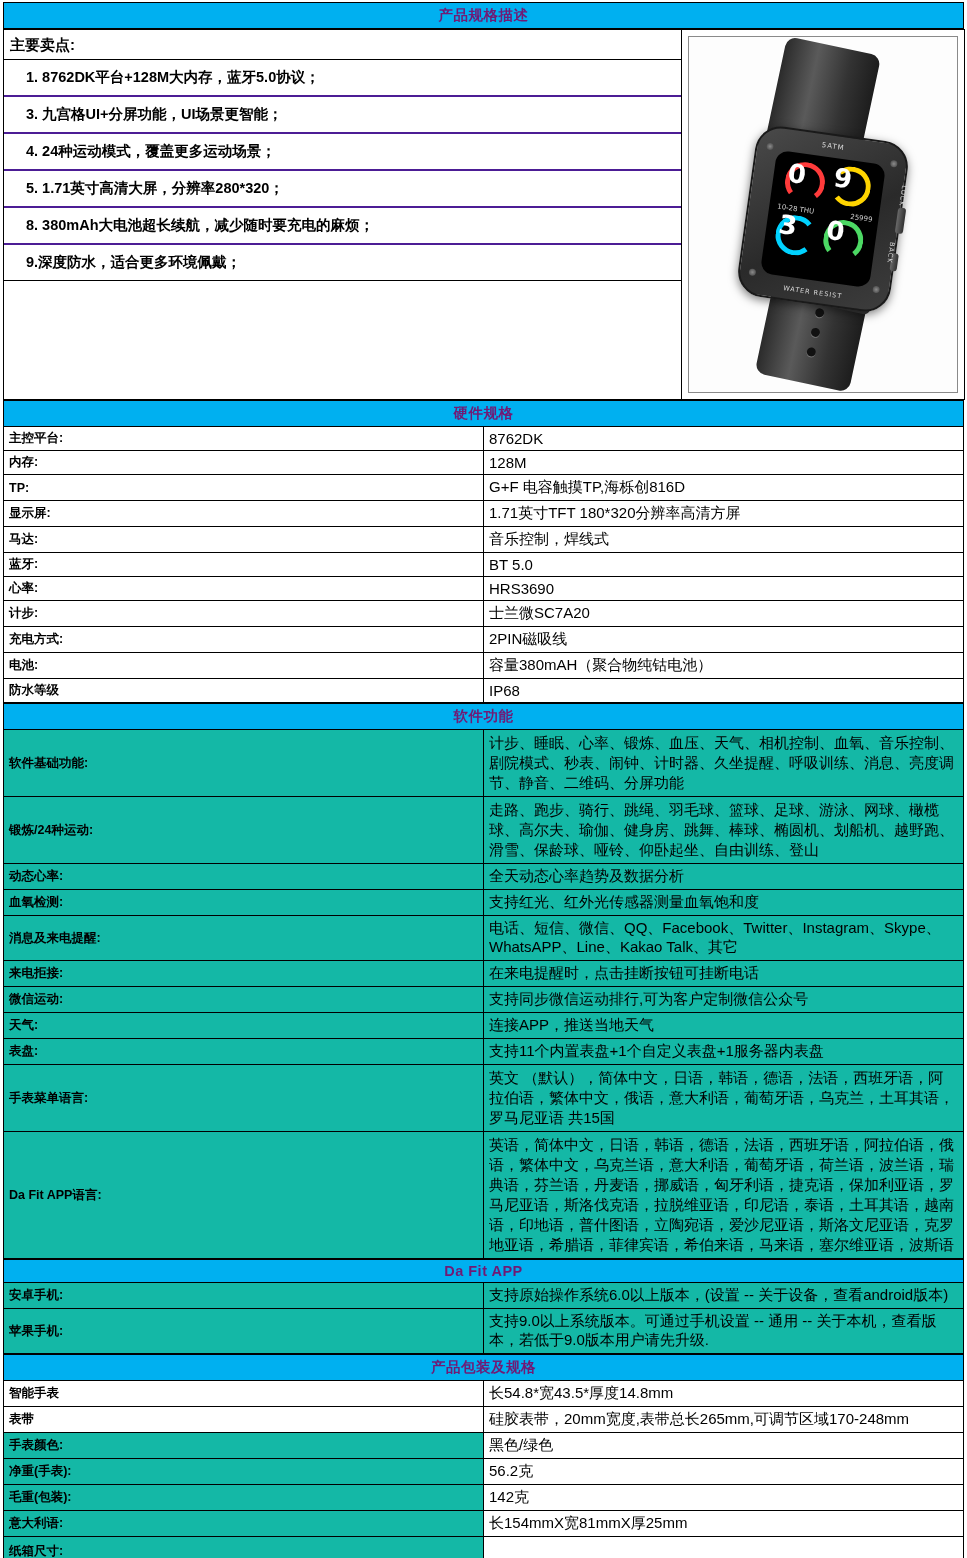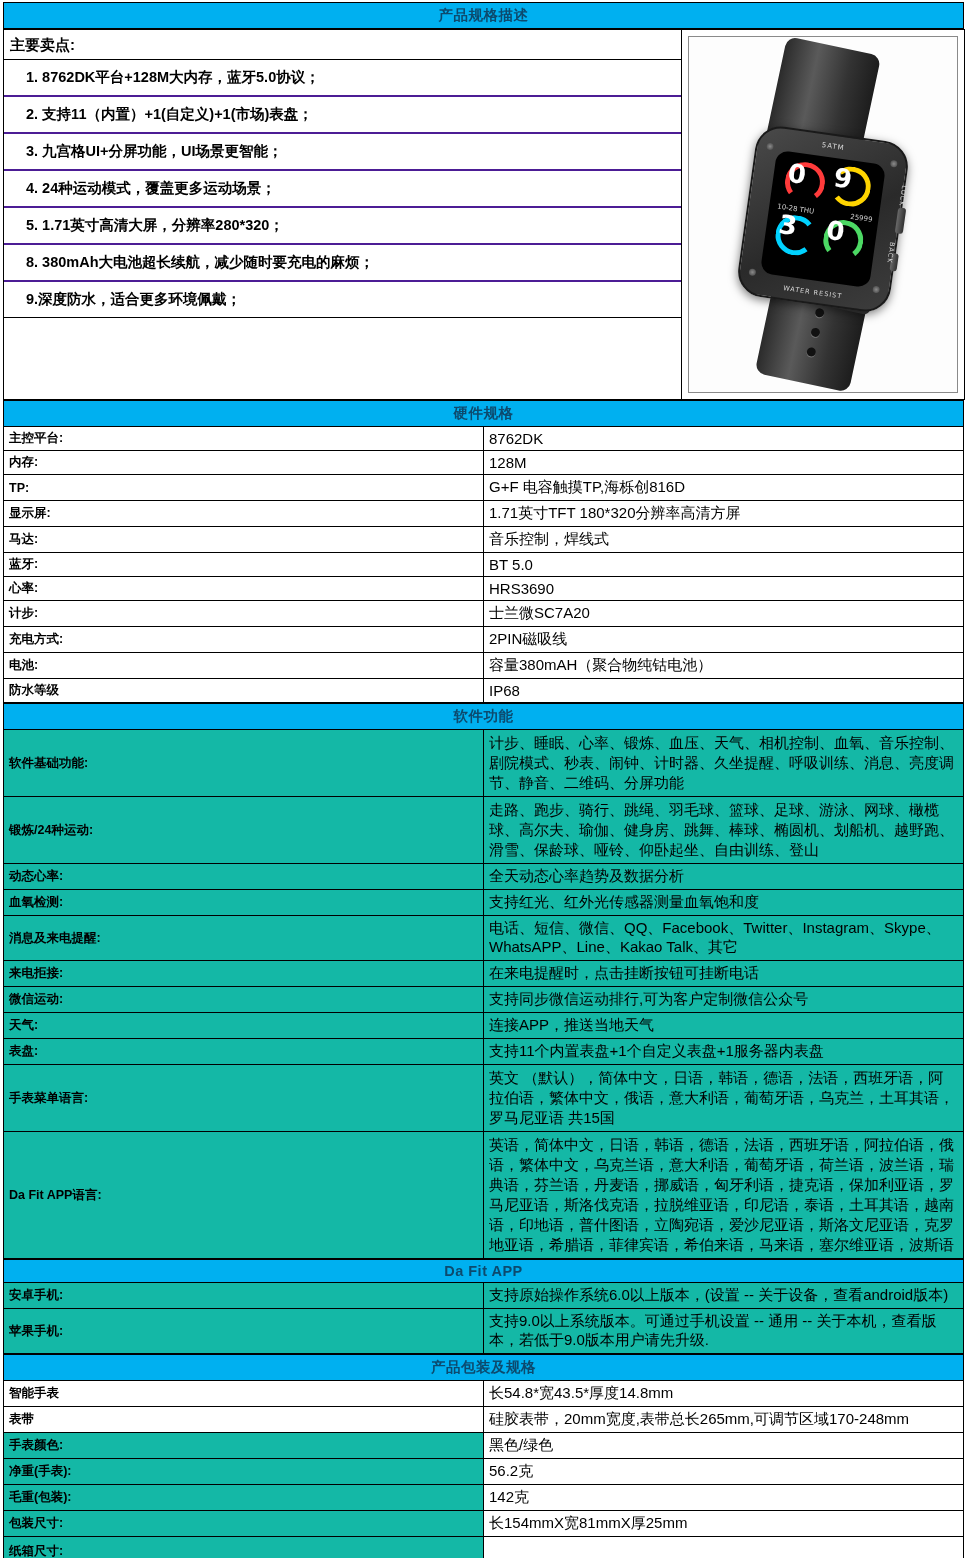--- a/index.html
+++ b/index.html
@@ -23,21 +23,21 @@
     width: 961px;
     table-layout: fixed;
   }
   table.spec td, table.spec th {
     border: 1px solid #000;
     vertical-align: middle;
     padding: 3px 5px;
   }
   .section-head {
     background: #00b0f0;
-    color: #0c4a6e;
+    color: #701a75;
     text-align: center;
     font-weight: bold;
     font-size: 14.5px;
     letter-spacing: 0.5px;
     padding: 4px 0;
   }
   .label-cell {
     width: 100px;
     font-weight: bold;
     font-size: 12.5px;
@@ -232,21 +232,20 @@
         <tr>
       <td class="section-head">产品规格描述</td>
     </tr>
   </tbody>
     </table>
 
   <div class="sell-wrap">
     <div class="sell-left">
       <div class="sell-title">主要卖点:</div>
       <div class="sell-item">1. 8762DK平台+128M大内存，蓝牙5.0协议；</div>
-      <div class="sell-item">2. 支持11（内置）+1(自定义)+1(市场)表盘；</div>
       <div class="sell-item">3. 九宫格UI+分屏功能，UI场景更智能；</div>
       <div class="sell-item">4. 24种运动模式，覆盖更多运动场景；</div>
       <div class="sell-item">5. 1.71英寸高清大屏，分辨率280*320；</div>
       <div class="sell-item">8. 380mAh大电池超长续航，减少随时要充电的麻烦；</div>
       <div class="sell-item">9.深度防水，适合更多环境佩戴；</div>
     </div>
     <div class="sell-right">
       <div class="watch-photo">
         <div class="strap-top"></div>
         <div class="strap-bottom"></div>
@@ -425,21 +424,21 @@
     </tr>
     <tr>
       <td class="label-cell yellow">净重(手表):</td>
       <td class="value-cell">56.2克</td>
     </tr>
     <tr>
       <td class="label-cell yellow">毛重(包装):</td>
       <td class="value-cell">142克</td>
     </tr>
     <tr>
-      <td class="label-cell yellow">包装尺寸:</td>
+      <td class="label-cell yellow">意大利语:</td>
       <td class="value-cell">长154mmX宽81mmX厚25mm</td>
     </tr>
     <tr>
       <td class="label-cell yellow tall">纸箱尺寸:</td>
       <td class="value-cell"></td>
     </tr>
     <tr>
       <td class="label-cell yellow">单箱数量:</td>
       <td class="value-cell">100pcs</td>
     </tr>

